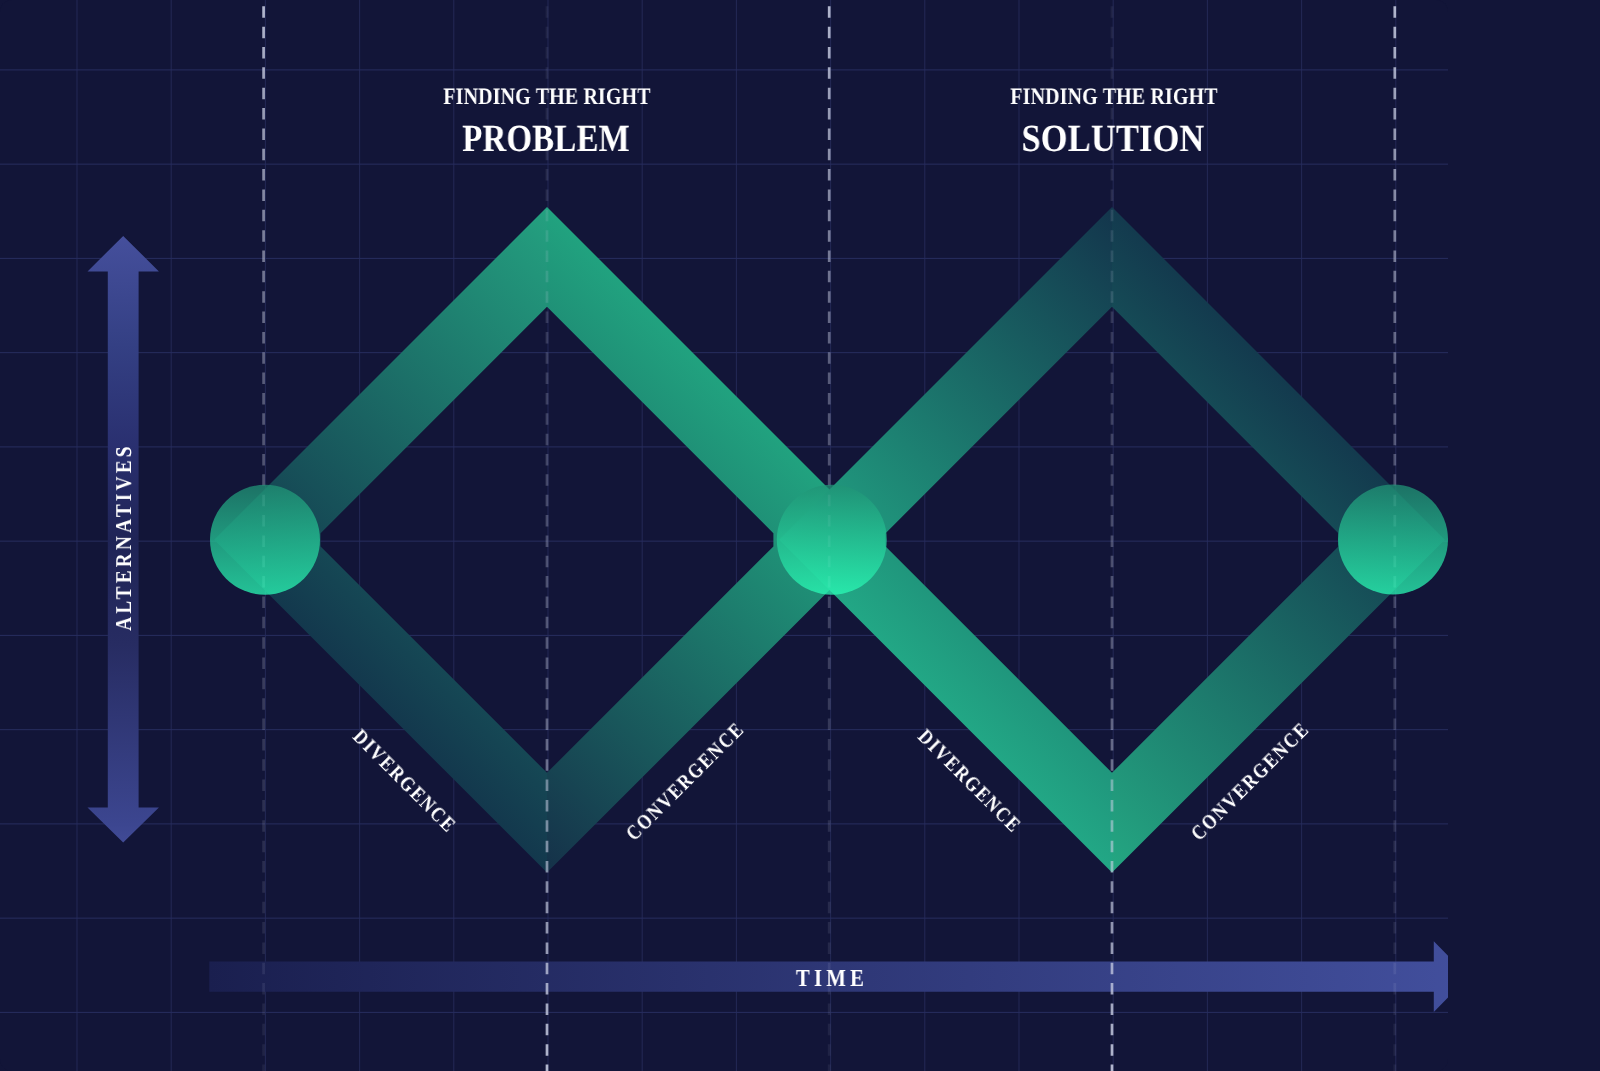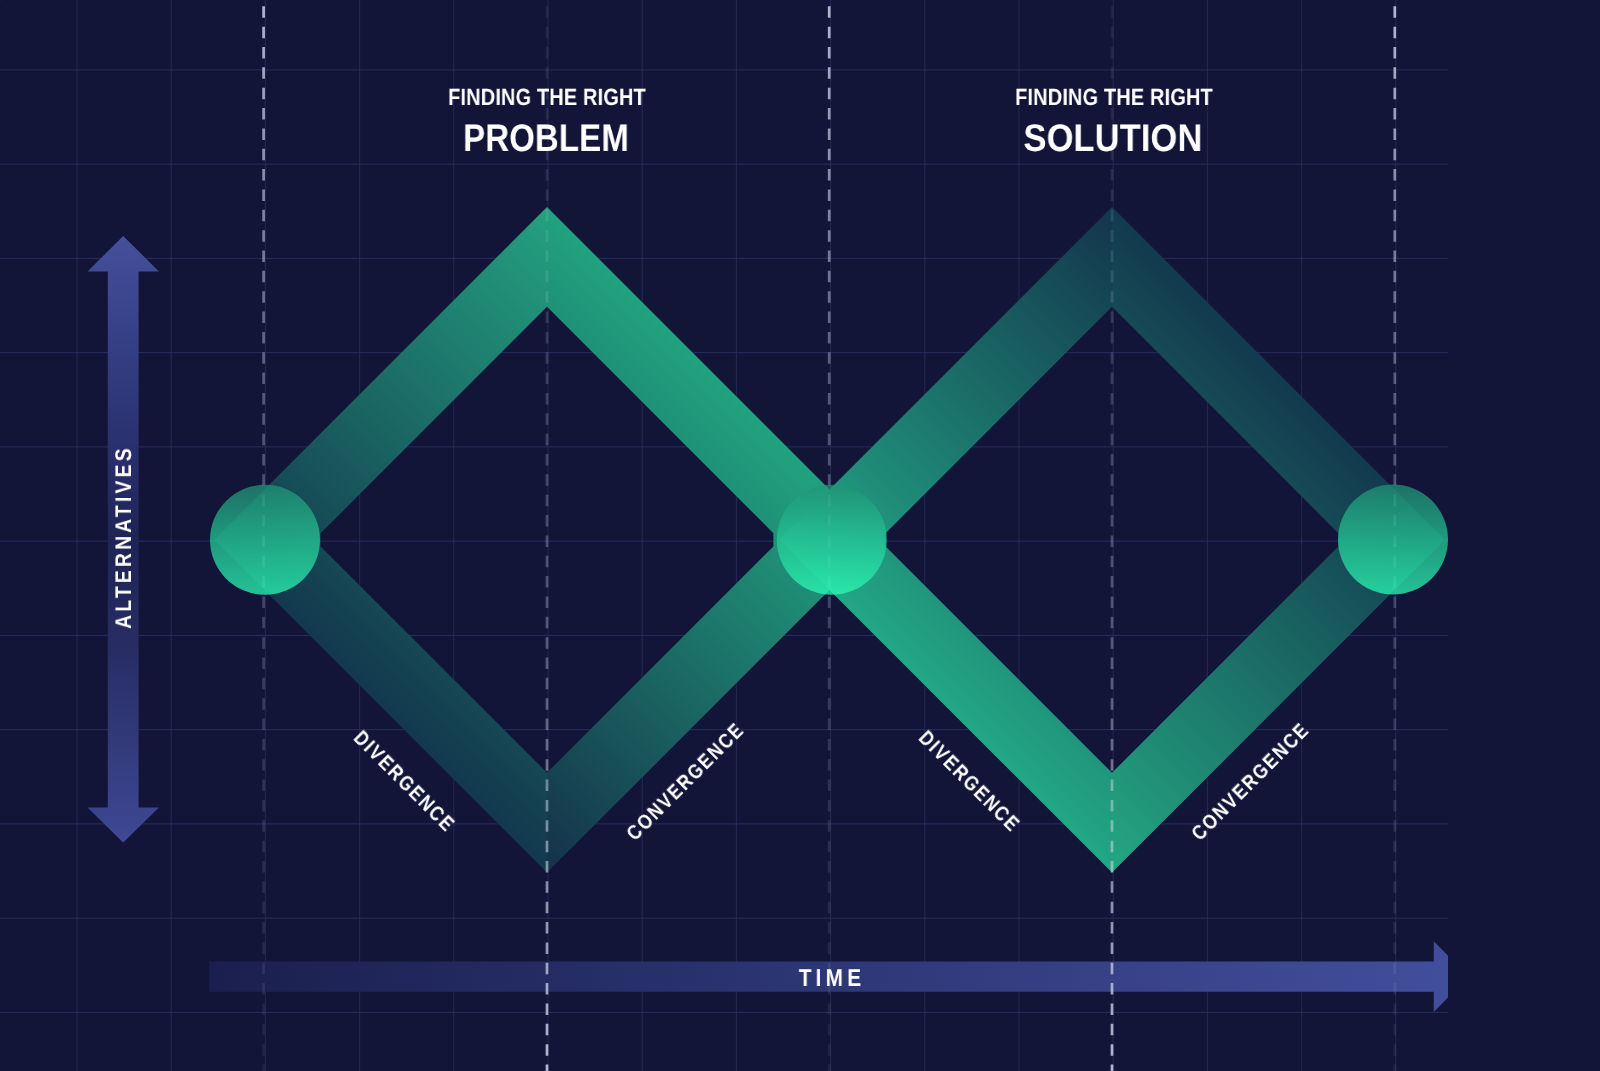--- a/index.html
+++ b/index.html
@@ -1,17 +1,17 @@
 <!DOCTYPE html>
 <html><head>
 <meta charset="utf-8">
 <style>
   html,body{margin:0;padding:0;background:#121538;}
   #stage{position:relative;width:1448px;height:1071px;overflow:hidden;background:#121538;
-         font-family:Liberation Sans, sans-serif;
+         font-family:Liberation Serif, serif;
          -webkit-font-smoothing:antialiased;text-rendering:geometricPrecision;border-radius:12px;}
   .hdr,.stg,.axis-lbl{ -webkit-font-smoothing:antialiased; will-change:transform; }
   svg.layer{position:absolute;left:0;top:0;width:1600px;height:1071px;}
   .hdr{position:absolute;color:#fff;font-weight:bold;white-space:nowrap;
        transform-origin:50% 0;text-align:center;}
   .kicker{font-size:23.5px;line-height:23.5px;letter-spacing:0.2px;
           transform:translateX(-50%) scaleX(0.848);}
   .phase{font-size:38.5px;line-height:38.5px;letter-spacing:0.2px;
          transform:translateX(-50%) scaleX(0.855);}
   .stg{position:absolute;color:#fff;font-weight:bold;white-space:nowrap;

